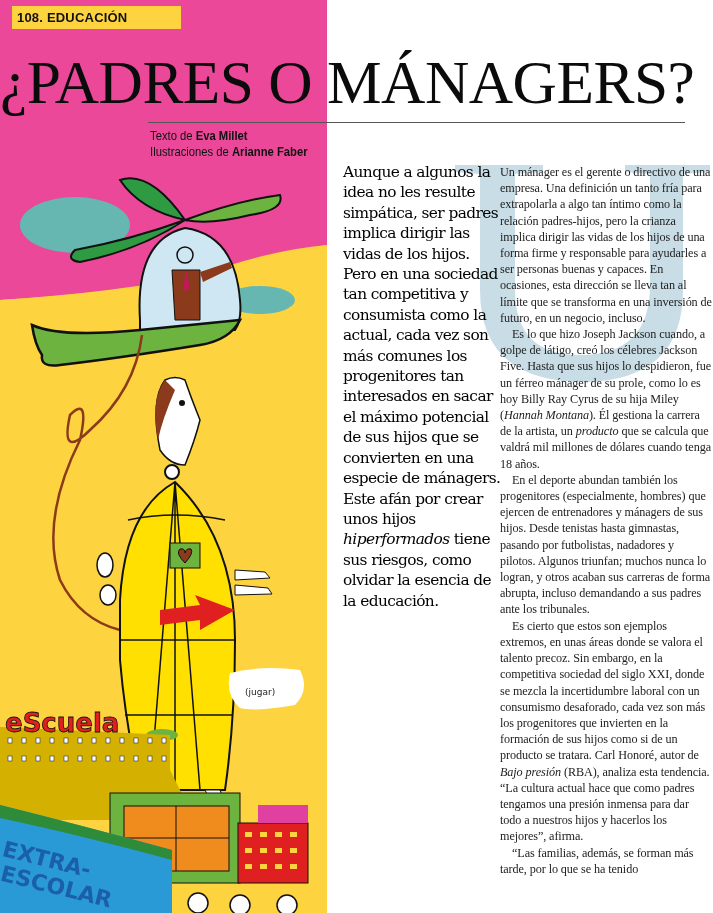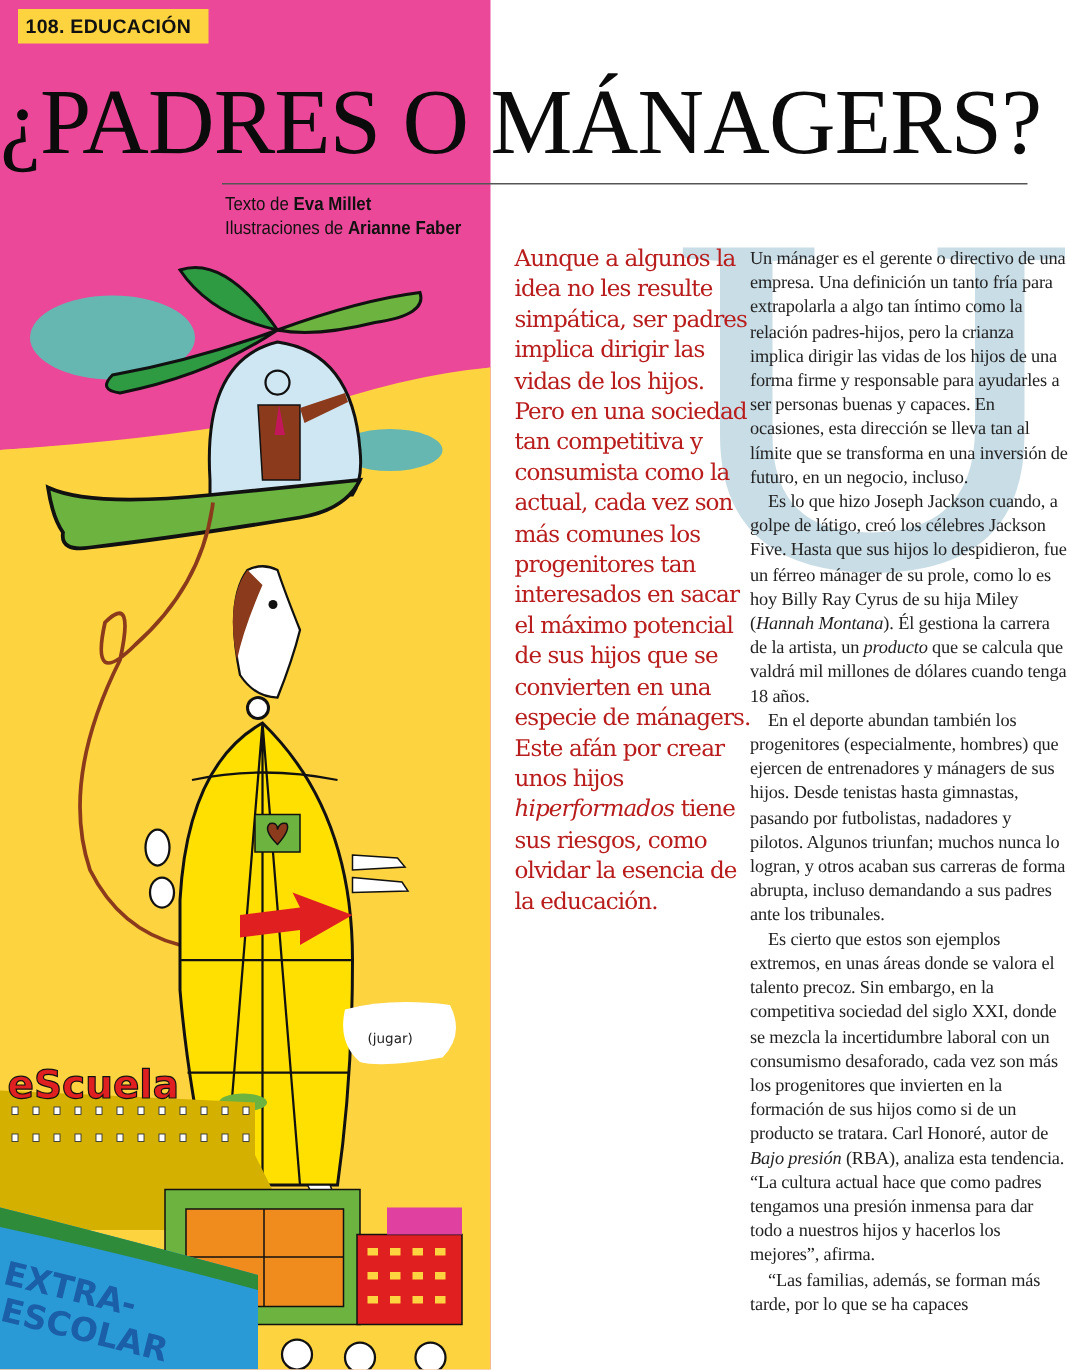--- a/index.html
+++ b/index.html
@@ -1,25 +1,25 @@
 <!DOCTYPE html>
 <html><head>
 <meta charset="utf-8">
 <style>
   html,body{margin:0;padding:0;}
   body{width:713px;height:913px;position:relative;overflow:hidden;background:#ffffff;font-family:"DejaVu Serif",serif;}
   .illus-panel{position:absolute;left:0;top:0;width:327px;height:913px;background:#ec4899;overflow:hidden;}
   .illus-panel svg{position:absolute;left:0;top:0;}
-  .section-tag{position:absolute;left:12px;top:6px;width:127px;height:23px;background:#fdd33f;text-align:center;}
+  .section-tag{position:absolute;left:12px;top:6px;width:169px;height:23px;background:#fdd33f;text-align:center;}
   .section-tag span{position:absolute;left:5px;top:4px;font-family:"Liberation Sans",sans-serif;font-weight:bold;font-size:13px;color:#111;letter-spacing:0.2px;}
   .headline{position:absolute;left:0;top:42px;width:713px;white-space:nowrap;font-family:"Liberation Serif",serif;font-size:62px;line-height:80px;color:#0b0b0b;letter-spacing:-0.5px;transform:scaleX(0.99);transform-origin:left;}
   .rule{position:absolute;left:148px;top:122px;width:537px;height:1px;background:#555;}
   .credits{position:absolute;left:150px;top:128px;font-family:"Liberation Sans",sans-serif;font-size:12.5px;line-height:16px;color:#111;transform:scaleX(0.9);transform-origin:left;}
   .credits b{font-weight:bold;}
-  .lede{position:absolute;left:343px;top:162px;width:160px;font-family:"DejaVu Serif",serif;font-size:15.4px;line-height:20.4px;color:#b91c1c;letter-spacing:-0.6px;}
+  .lede{position:absolute;left:343px;top:162px;width:160px;font-family:"DejaVu Serif",serif;font-size:15.4px;line-height:20.4px;color:#000000;letter-spacing:-0.6px;}
   .lede i{font-style:italic;}
   .dropcap{position:absolute;left:455px;top:150px;width:260px;height:260px;}
   .body-col{position:absolute;left:500px;top:164px;width:212px;font-family:"Liberation Serif",serif;font-size:12.2px;line-height:16.2px;color:#222;letter-spacing:-0.1px;}
   .body-col p{margin:0;text-indent:0;}
   .body-col p + p{text-indent:12px;}
   .body-col i{}
 </style>
 </head>
 <body>
 
@@ -151,14 +151,14 @@
 
 <div class="lede">
   <span>Aunque a algunos la idea no les resulte simpática, ser padres implica dirigir las vidas de los hijos. Pero en una sociedad tan competitiva y consumista como la actual, cada vez son más comunes los progenitores tan interesados en sacar el máximo potencial de sus hijos que se convierten en una especie de mánagers. Este afán por crear unos hijos </span><i>hiperformados</i><span> tiene sus riesgos, como olvidar la esencia de la educación.</span>
 </div>
 
 <div class="body-col">
   <p>Un mánager es el gerente o directivo de una empresa. Una definición un tanto fría para extrapolarla a algo tan íntimo como la relación padres-hijos, pero la crianza implica dirigir las vidas de los hijos de una forma firme y responsable para ayudarles a ser personas buenas y capaces. En ocasiones, esta dirección se lleva tan al límite que se transforma en una inversión de futuro, en un negocio, incluso.</p>
   <p><span>Es lo que hizo Joseph Jackson cuando, a golpe de látigo, creó los célebres Jackson Five. Hasta que sus hijos lo despidieron, fue un férreo mánager de su prole, como lo es hoy Billy Ray Cyrus de su hija Miley (</span><i>Hannah Montana</i><span>). Él gestiona la carrera de la artista, un </span><i>producto</i><span> que se calcula que valdrá mil millones de dólares cuando tenga 18 años.</span></p>
   <p>En el deporte abundan también los progenitores (especialmente, hombres) que ejercen de entrenadores y mánagers de sus hijos. Desde tenistas hasta gimnastas, pasando por futbolistas, nadadores y pilotos. Algunos triunfan; muchos nunca lo logran, y otros acaban sus carreras de forma abrupta, incluso demandando a sus padres ante los tribunales.</p>
   <p><span>Es cierto que estos son ejemplos extremos, en unas áreas donde se valora el talento precoz. Sin embargo, en la competitiva sociedad del siglo XXI, donde se mezcla la incertidumbre laboral con un consumismo desaforado, cada vez son más los progenitores que invierten en la formación de sus hijos como si de un producto se tratara. Carl Honoré, autor de </span><i>Bajo presión</i><span> (RBA), analiza esta tendencia. “La cultura actual hace que como padres tengamos una presión inmensa para dar todo a nuestros hijos y hacerlos los mejores”, afirma.</span></p>
-  <p>“Las familias, además, se forman más tarde, por lo que se ha capaces</p>
+  <p>“Las familias, además, se forman más tarde, por lo que se ha tenido</p>
 </div>
 
 </body></html>

